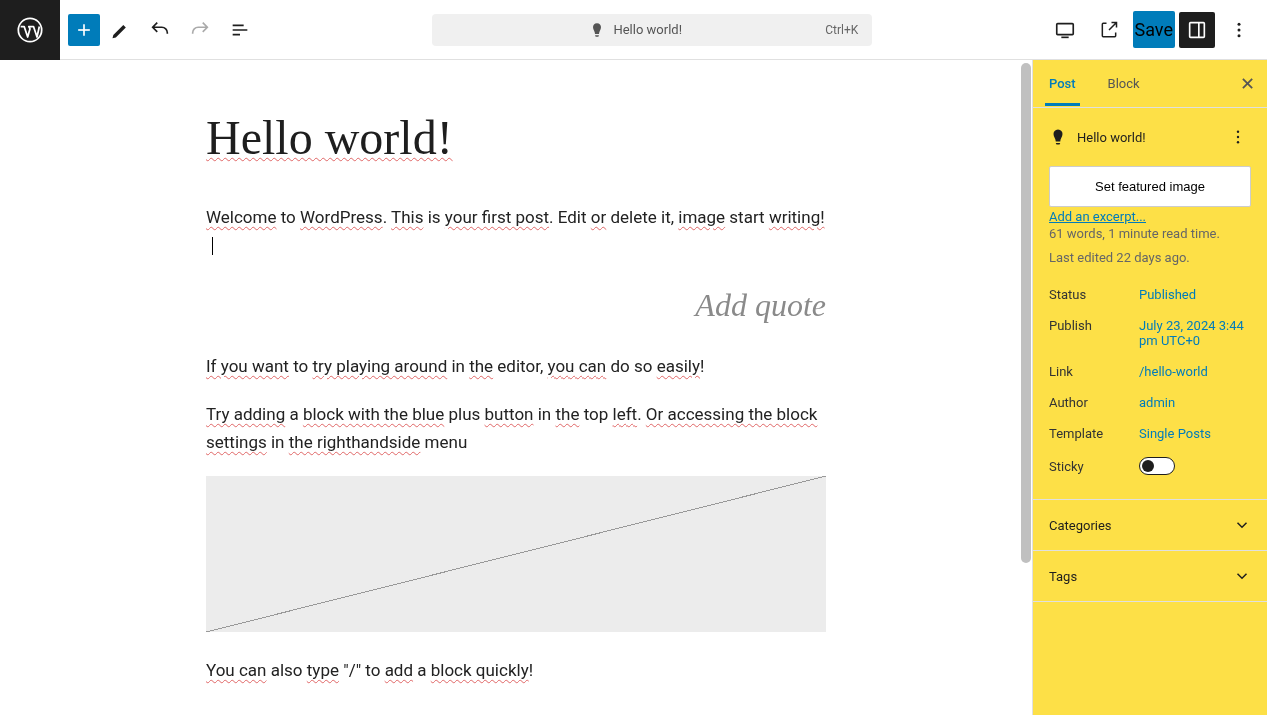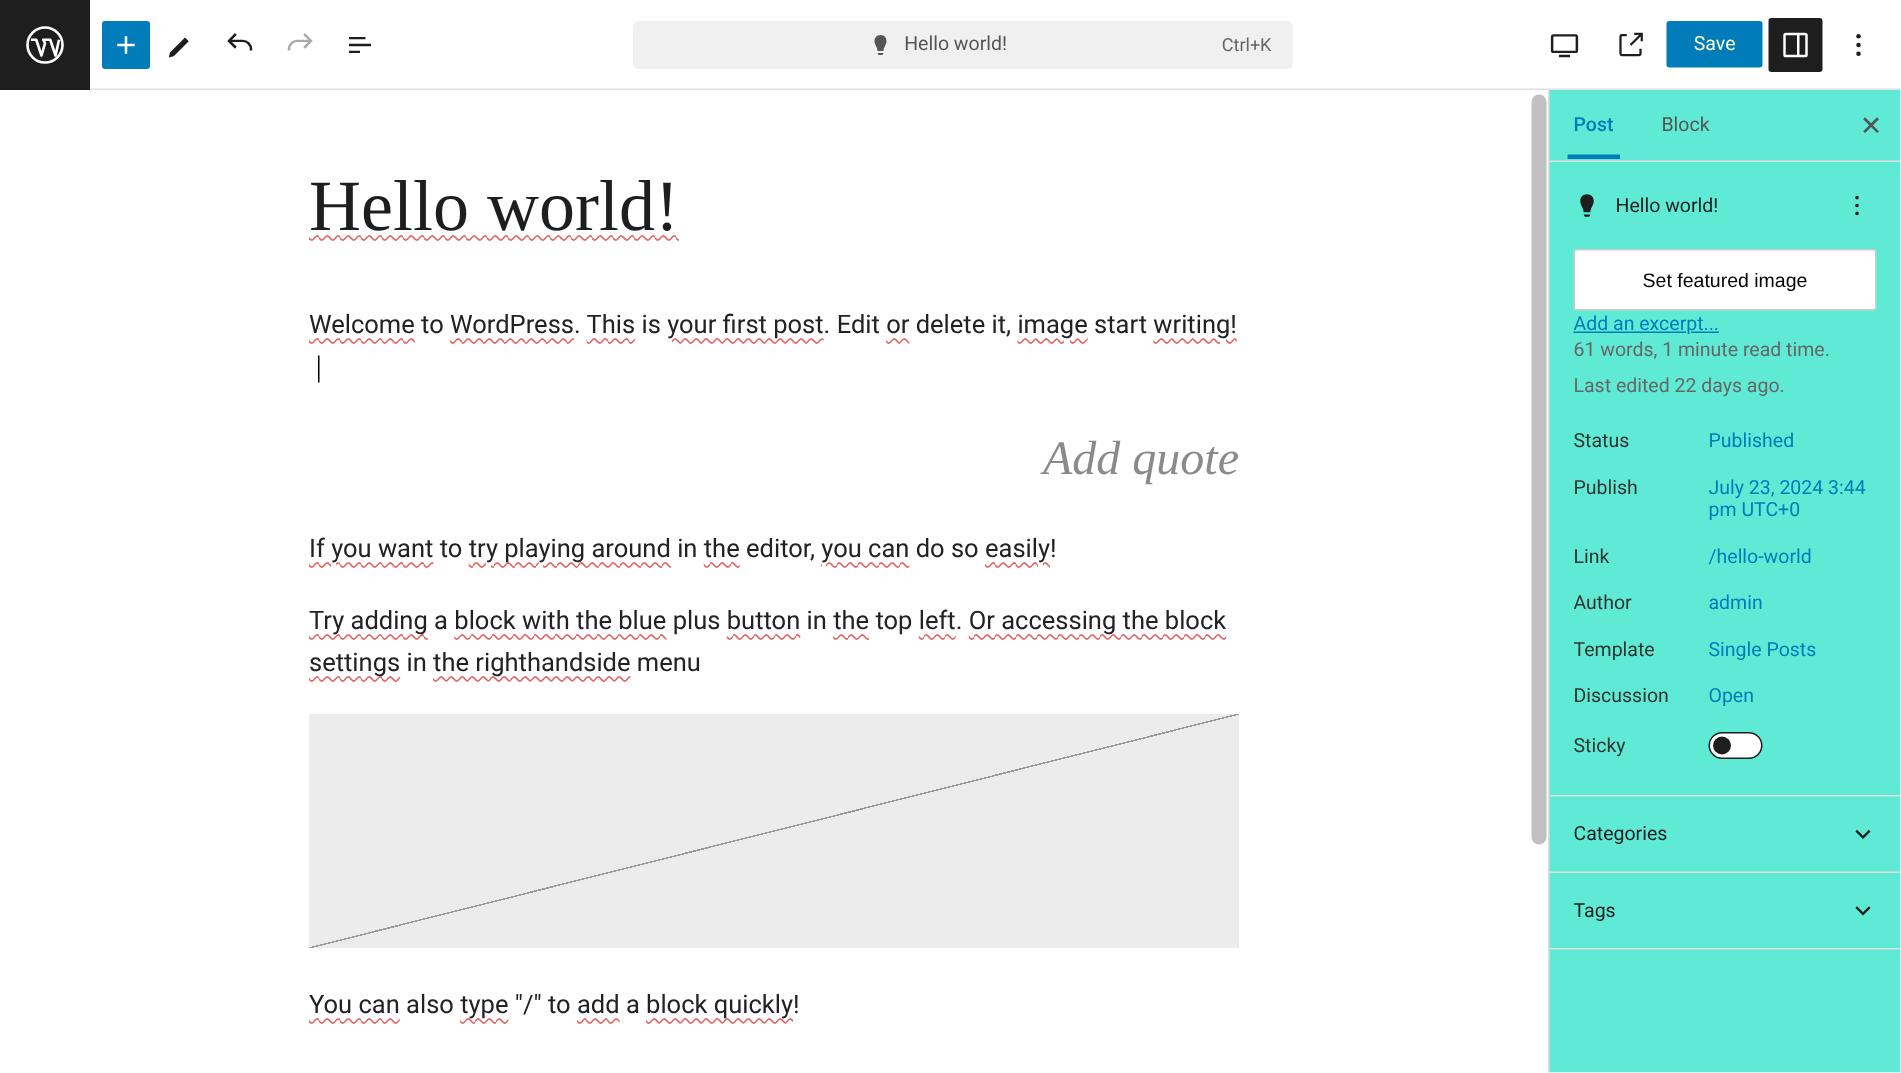--- a/index.html
+++ b/index.html
@@ -12,42 +12,42 @@
     .add-block-btn { width: 32px; height: 32px; background: #007cba; color: #fff; display: flex; align-items: center; justify-content: center; margin-left: 8px; border-radius: 2px; cursor: pointer; }
     .icon-btn { width: 40px; height: 40px; display: flex; align-items: center; justify-content: center; cursor: pointer; color: #1e1e1e; }
     .icon-btn.disabled { color: #aaa; }
     
     .topbar-center { flex: 1; display: flex; justify-content: center; }
     .doc-bar { width: 440px; height: 32px; background: #f0f0f0; border-radius: 4px; display: flex; align-items: center; padding: 0 14px; color: #555; cursor: pointer; }
     .doc-bar-title { flex: 1; text-align: center; display: flex; align-items: center; justify-content: center; gap: 8px; }
     .doc-bar-shortcut { font-size: 12px; color: #666; }
     
     .topbar-right { display: flex; align-items: center; gap: 4px; padding-right: 8px; }
-    .save-btn { background: #007cba; color: #fef9c3; padding: 8px 18px; border-radius: 2px; cursor: pointer; font-size: 13px; }
+    .save-btn { background: #007cba; color: #000000; padding: 8px 2px; border-radius: 2px; cursor: pointer; font-size: 18px; }
     .settings-btn { width: 36px; height: 36px; background: #1e1e1e; color: #fff; display: flex; align-items: center; justify-content: center; border-radius: 2px; cursor: pointer; }
     
     .main { display: flex; height: calc(100vh - 60px); }
     .canvas { flex: 1; overflow-y: auto; position: relative; background: #fff; }
     .canvas-inner { max-width: 620px; margin: 0 auto; padding: 50px 0 40px; }
     
     .post-title { font-family: Georgia, serif; font-size: 48px; font-weight: normal; margin-bottom: 38px; }
     .underlined { text-decoration: underline; text-decoration-style: wavy; text-decoration-color: #e06666; text-decoration-thickness: 1px; text-underline-offset: 3px; }
     
     .para { font-size: 17px; line-height: 1.65; margin-bottom: 20px; color: #222; }
     .quote-placeholder { font-family: Georgia, serif; font-style: italic; font-size: 32px; color: #8a8a8a; text-align: right; margin: 28px 0; }
     
     .img-placeholder { height: 156px; background: #ececec; position: relative; margin: 14px 0 24px; }
     .img-placeholder::after { content: ""; position: absolute; inset: 0; background: linear-gradient(to bottom right, transparent calc(50% - 0.5px), #999 calc(50% - 0.5px), #999 calc(50% + 0.5px), transparent calc(50% + 0.5px)); }
     
     .cursor-mark { display: inline-block; width: 1px; height: 18px; background: #000; vertical-align: text-bottom; margin-left: 6px; }
     
     .scroll-track { position: absolute; right: 0; top: 0; width: 12px; height: 100%; }
     .scroll-thumb { position: absolute; right: 1px; top: 3px; width: 10px; height: 500px; background: #c0c0c0; border-radius: 5px; }
     
-    .sidebar { width: 235px; border-left: 1px solid #e0e0e0; display: flex; flex-direction: column; background: #5eead4; overflow-y: auto; }
+    .sidebar { width: 235px; border-left: 1px solid #e0e0e0; display: flex; flex-direction: column; background: #fde047; overflow-y: auto; }
     
     .tabs { height: 48px; display: flex; align-items: center; border-bottom: 1px solid #e0e0e0; padding: 0 16px; position: relative; }
     .tab { padding: 14px 12px 14px 0; margin-right: 20px; cursor: pointer; font-size: 13px; color: #555; }
     .tab.active { color: #007cba; font-weight: 500; position: relative; }
     .tab.active::after { content: ""; position: absolute; bottom: -1px; left: -4px; right: 8px; height: 3px; background: #007cba; }
     .tab-close { position: absolute; right: 12px; cursor: pointer; font-size: 18px; color: #555; }
     
     .section { padding: 16px; border-bottom: 1px solid #e0e0e0; }
     .section-collapse { display: flex; justify-content: space-between; align-items: center; padding: 16px; border-bottom: 1px solid #e0e0e0; cursor: pointer; }
     
@@ -216,24 +216,20 @@
           <div class="field-value">/hello-world</div>
         </div>
         <div class="field-row">
           <div class="field-label">Author</div>
           <div class="field-value">admin</div>
         </div>
         <div class="field-row">
           <div class="field-label">Template</div>
           <div class="field-value">Single Posts</div>
         </div>
-        <div class="field-row">
-          <div class="field-label">Discussion</div>
-          <div class="field-value">Open</div>
-        </div>
         <div class="field-row" style="align-items:center;">
           <div class="field-label">Sticky</div>
           <div class="toggle">
               <div class="toggle-knob"></div>
             </div>
         </div>
       </div>
     </div>
 
     <div class="section-collapse">

